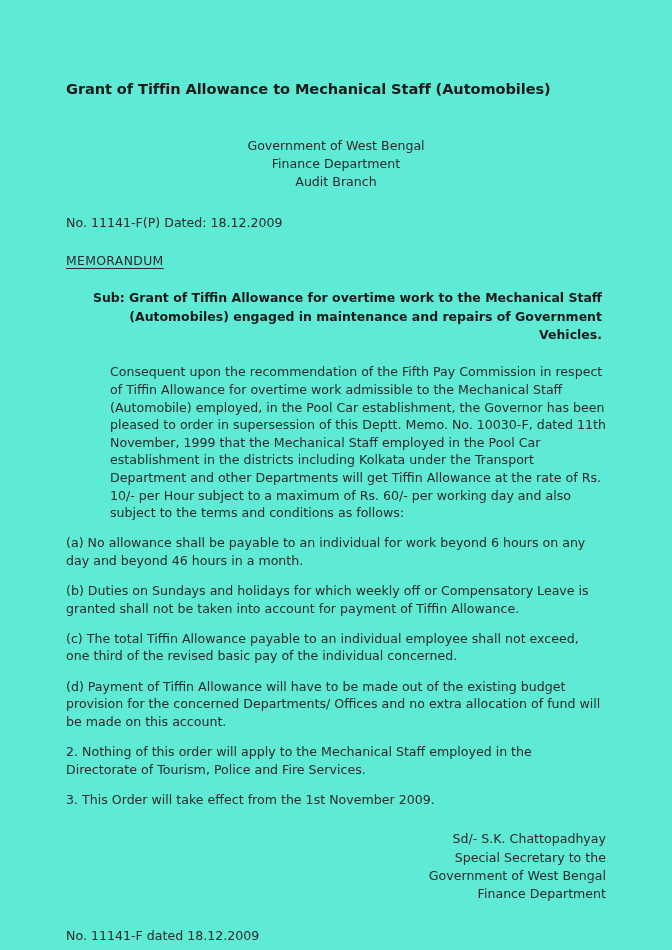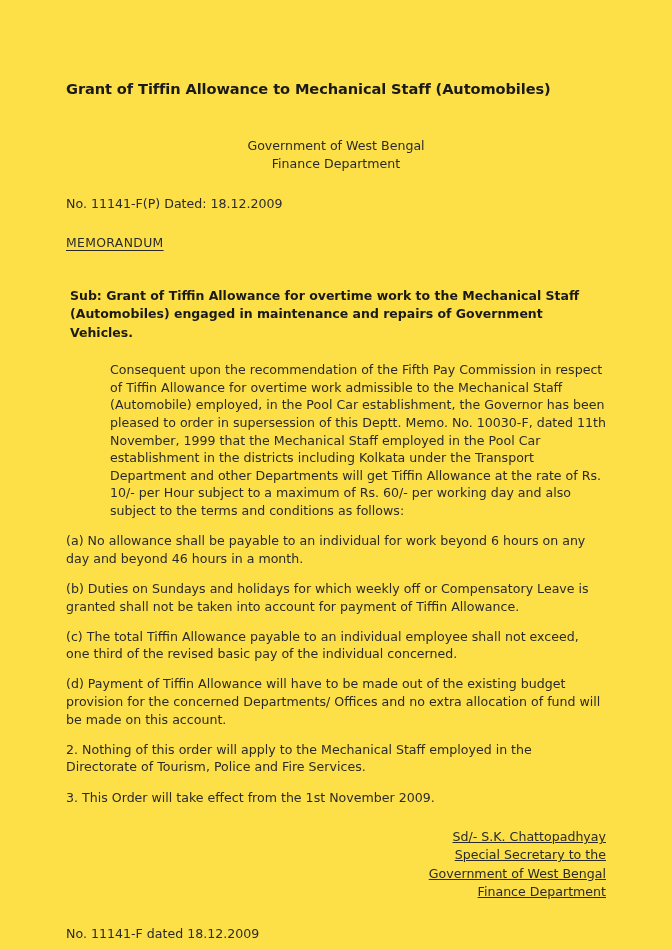--- a/index.html
+++ b/index.html
@@ -12,21 +12,21 @@
     width: 672px;
     height: 950px;
     font-family: "DejaVu Sans", "Liberation Sans", sans-serif;
     color: #2b2b2b;
     -webkit-font-smoothing: antialiased;
   }
   .page {
     position: relative;
     width: 672px;
     height: 950px;
-    background: #fde047;
+    background: #5eead4;
     box-sizing: border-box;
     padding: 0 66px;
     overflow: hidden;
   }
   .content {
     width: 540px;
   }
 
   
   .doc-title {
@@ -63,22 +63,22 @@
   }
   .memorandum {
     font-size: 12.4px;
     letter-spacing: 0.35px;
     text-decoration: underline;
     text-underline-offset: 2.5px;
   }
 
   
   .subject {
-    margin-top: 36px;
-    text-align: left;
+    margin-top: 20px;
+    text-align: right;
     font-size: 12.5px;
     font-weight: bold;
     color: #1a1a1a;
     line-height: 18.4px;
     padding: 0 4px;
   }
 
   
   .para {
     margin-top: 5px;
@@ -90,41 +90,41 @@
     margin-top: 19px;
     margin-left: 44px;
   }
 
   
   .signature {
     margin-top: 22px;
     text-align: right;
     font-size: 12.6px;
     line-height: 18.2px;
-    text-decoration: underline;
   }
 
   
   .footer-ref {
     margin-top: 24px;
     font-size: 12.6px;
     line-height: 17.6px;
   }
 </style>
 </head>
 <body>
 
 <div class="page">
   <div class="content">
 
     <h1 class="doc-title">Grant of Tiffin Allowance to Mechanical Staff (Automobiles)</h1>
 
     <div class="office-header">
       <div>Government of West Bengal</div>
       <div>Finance Department</div>
+      <div>Audit Branch</div>
     </div>
 
     <div class="memo-no">No. 11141-F(P) Dated: 18.12.2009</div>
 
     <div class="memorandum-wrap">
       <span class="memorandum">MEMORANDUM</span>
     </div>
 
     <div class="subject">Sub: Grant of Tiffin Allowance for overtime work to the Mechanical Staff (Automobiles) engaged in maintenance and repairs of Government Vehicles.</div>
 

